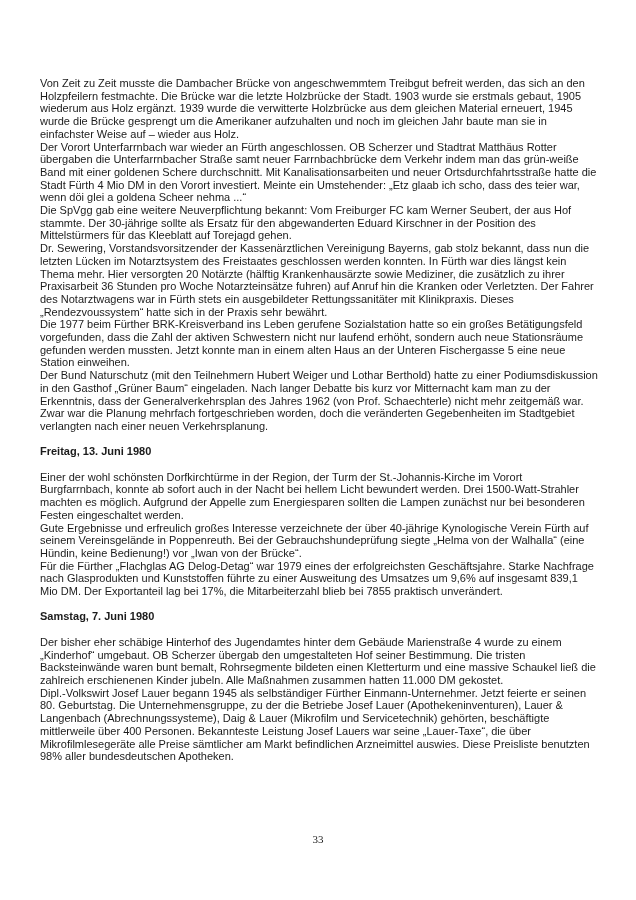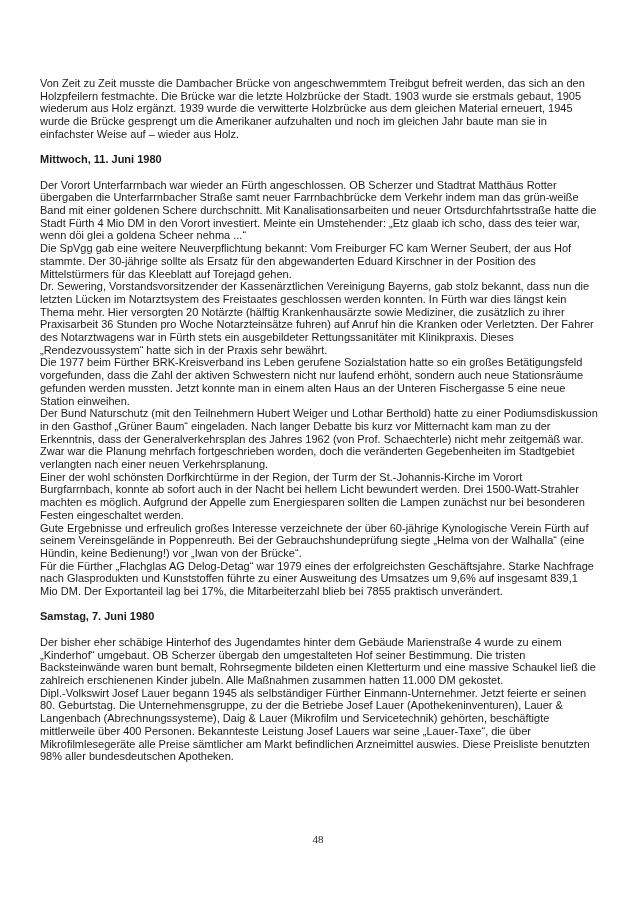--- a/index.html
+++ b/index.html
@@ -50,27 +50,27 @@
     font-size: 11px;
     color: #1b1b1b;
   }
 </style>
 </head>
 <body>
 
 <div class="page">
   <div class="content">
       <p class="para">Von Zeit zu Zeit musste die Dambacher Brücke von angeschwemmtem Treibgut befreit werden, das sich an den Holzpfeilern festmachte. Die Brücke war die letzte Holzbrücke der Stadt. 1903 wurde sie erstmals gebaut, 1905 wiederum aus Holz ergänzt. 1939 wurde die verwitterte Holzbrücke aus dem gleichen Material erneuert, 1945 wurde die Brücke gesprengt um die Amerikaner aufzuhalten und noch im gleichen Jahr baute man sie in einfachster Weise auf – wieder aus Holz.</p>
-      <h2 class="day-heading">Mittwoch, 11. Juni 1980</h2>
       <p class="para">Der Vorort Unterfarrnbach war wieder an Fürth angeschlossen. OB Scherzer und Stadtrat Matthäus Rotter übergaben die Unterfarrnbacher Straße samt neuer Farrnbachbrücke dem Verkehr indem man das grün-weiße Band mit einer goldenen Schere durchschnitt. Mit Kanalisationsarbeiten und neuer Ortsdurchfahrtsstraße hatte die Stadt Fürth 4 Mio DM in den Vorort investiert. Meinte ein Umstehender: „Etz glaab ich scho, dass des teier war, wenn döi glei a goldena Scheer nehma ...“</p>
       <p class="para">Die SpVgg gab eine weitere Neuverpflichtung bekannt: Vom Freiburger FC kam Werner Seubert, der aus Hof stammte. Der 30-jährige sollte als Ersatz für den abgewanderten Eduard Kirschner in der Position des Mittelstürmers für das Kleeblatt auf Torejagd gehen.</p>
       <p class="para">Dr. Sewering, Vorstandsvorsitzender der Kassenärztlichen Vereinigung Bayerns, gab stolz bekannt, dass nun die letzten Lücken im Notarztsystem des Freistaates geschlossen werden konnten. In Fürth war dies längst kein Thema mehr. Hier versorgten 20 Notärzte (hälftig Krankenhausärzte sowie Mediziner, die zusätzlich zu ihrer Praxisarbeit 36 Stunden pro Woche Notarzteinsätze fuhren) auf Anruf hin die Kranken oder Verletzten. Der Fahrer des Notarztwagens war in Fürth stets ein ausgebildeter Rettungssanitäter mit Klinikpraxis. Dieses „Rendezvoussystem“ hatte sich in der Praxis sehr bewährt.</p>
       <p class="para">Die 1977 beim Fürther BRK-Kreisverband ins Leben gerufene Sozialstation hatte so ein großes Betätigungsfeld vorgefunden, dass die Zahl der aktiven Schwestern nicht nur laufend erhöht, sondern auch neue Stationsräume gefunden werden mussten. Jetzt konnte man in einem alten Haus an der Unteren Fischergasse 5 eine neue Station einweihen.</p>
       <p class="para">Der Bund Naturschutz (mit den Teilnehmern Hubert Weiger und Lothar Berthold) hatte zu einer Podiumsdiskussion in den Gasthof „Grüner Baum“ eingeladen. Nach langer Debatte bis kurz vor Mitternacht kam man zu der Erkenntnis, dass der Generalverkehrsplan des Jahres 1962 (von Prof. Schaechterle) nicht mehr zeitgemäß war. Zwar war die Planung mehrfach fortgeschrieben worden, doch die veränderten Gegebenheiten im Stadtgebiet verlangten nach einer neuen Verkehrsplanung.</p>
+      <h2 class="day-heading">Freitag, 13. Juni 1980</h2>
       <p class="para">Einer der wohl schönsten Dorfkirchtürme in der Region, der Turm der St.-Johannis-Kirche im Vorort Burgfarrnbach, konnte ab sofort auch in der Nacht bei hellem Licht bewundert werden. Drei 1500-Watt-Strahler machten es möglich. Aufgrund der Appelle zum Energiesparen sollten die Lampen zunächst nur bei besonderen Festen eingeschaltet werden.</p>
-      <p class="para">Gute Ergebnisse und erfreulich großes Interesse verzeichnete der über 60-jährige Kynologische Verein Fürth auf seinem Vereinsgelände in Poppenreuth. Bei der Gebrauchshundeprüfung siegte „Helma von der Walhalla“ (eine Hündin, keine Bedienung!) vor „Iwan von der Brücke“.</p>
+      <p class="para">Gute Ergebnisse und erfreulich großes Interesse verzeichnete der über 40-jährige Kynologische Verein Fürth auf seinem Vereinsgelände in Poppenreuth. Bei der Gebrauchshundeprüfung siegte „Helma von der Walhalla“ (eine Hündin, keine Bedienung!) vor „Iwan von der Brücke“.</p>
       <p class="para">Für die Fürther „Flachglas AG Delog-Detag“ war 1979 eines der erfolgreichsten Geschäftsjahre. Starke Nachfrage nach Glasprodukten und Kunststoffen führte zu einer Ausweitung des Umsatzes um 9,6% auf insgesamt 839,1 Mio DM. Der Exportanteil lag bei 17%, die Mitarbeiterzahl blieb bei 7855 praktisch unverändert.</p>
       <h2 class="day-heading">Samstag, 7. Juni 1980</h2>
       <p class="para">Der bisher eher schäbige Hinterhof des Jugendamtes hinter dem Gebäude Marienstraße 4 wurde zu einem „Kinderhof“ umgebaut. OB Scherzer übergab den umgestalteten Hof seiner Bestimmung. Die tristen Backsteinwände waren bunt bemalt, Rohrsegmente bildeten einen Kletterturm und eine massive Schaukel ließ die zahlreich erschienenen Kinder jubeln. Alle Maßnahmen zusammen hatten 11.000 DM gekostet.</p>
       <p class="para">Dipl.-Volkswirt Josef Lauer begann 1945 als selbständiger Fürther Einmann-Unternehmer. Jetzt feierte er seinen 80. Geburtstag. Die Unternehmensgruppe, zu der die Betriebe Josef Lauer (Apothekeninventuren), Lauer &amp; Langenbach (Abrechnungssysteme), Daig &amp; Lauer (Mikrofilm und Servicetechnik) gehörten, beschäftigte mittlerweile über 400 Personen. Bekannteste Leistung Josef Lauers war seine „Lauer-Taxe“, die über Mikrofilmlesegeräte alle Preise sämtlicher am Markt befindlichen Arzneimittel auswies. Diese Preisliste benutzten 98% aller bundesdeutschen Apotheken.</p>
     </div>
-  <div class="page-number">48</div>
+  <div class="page-number">33</div>
 </div>
 
 </body></html>

